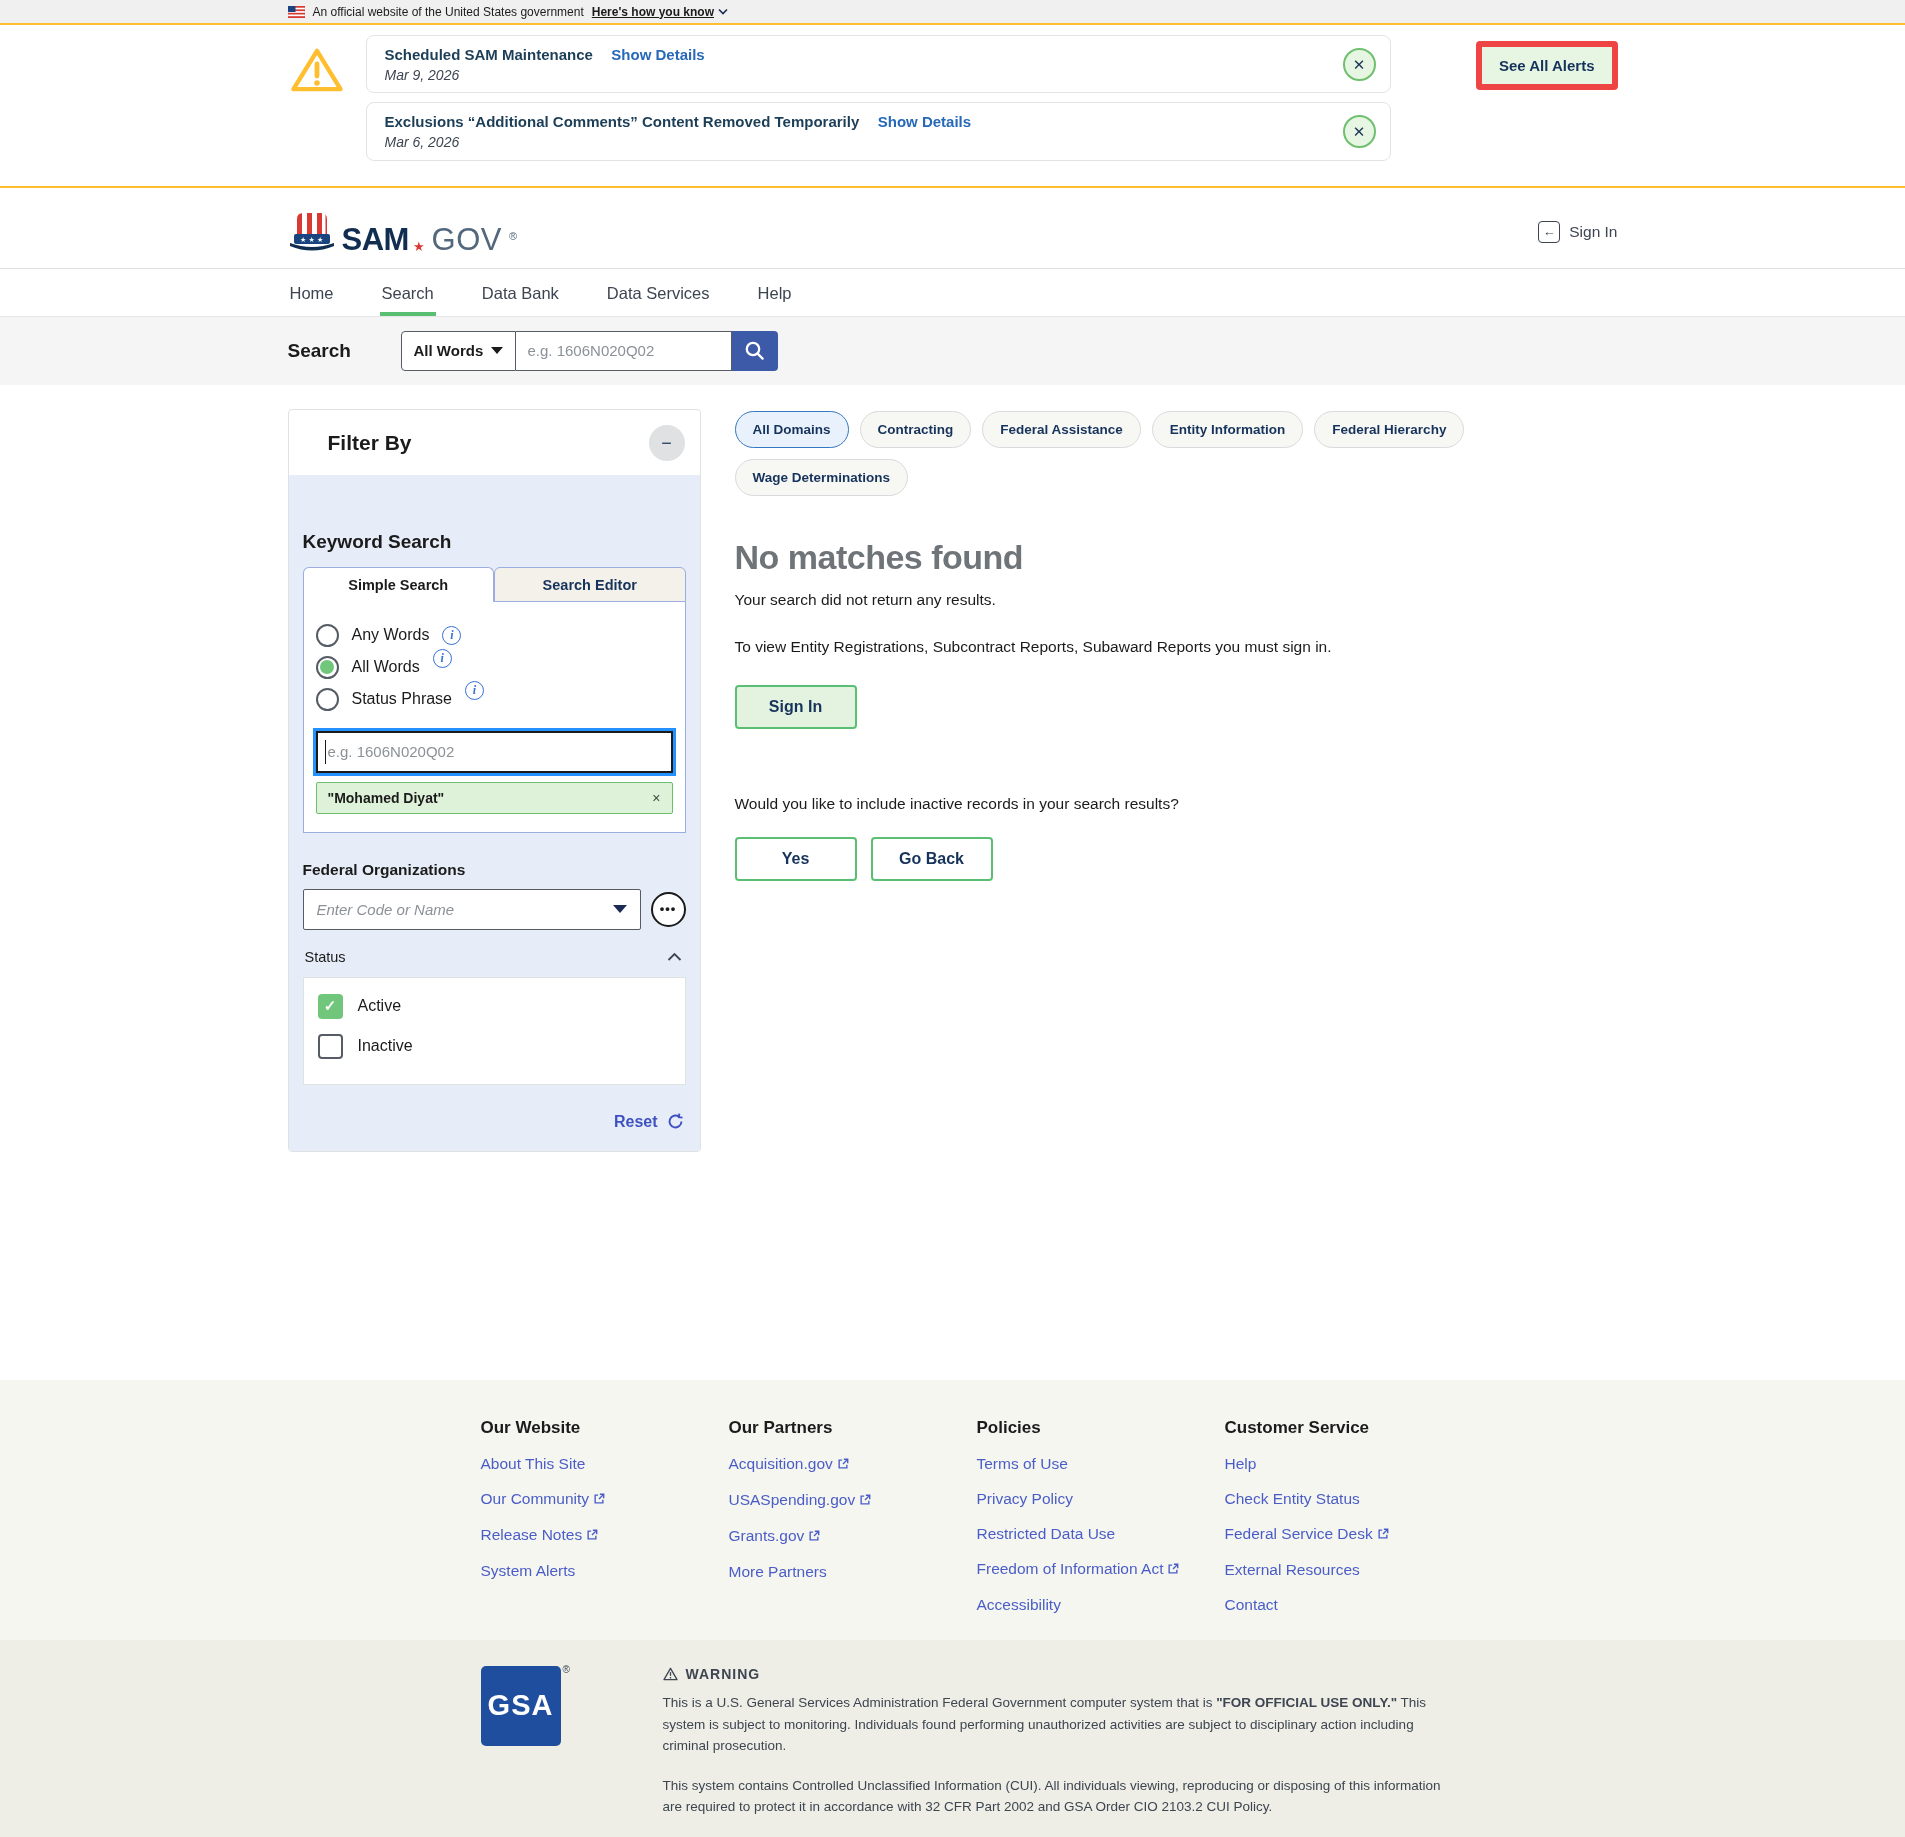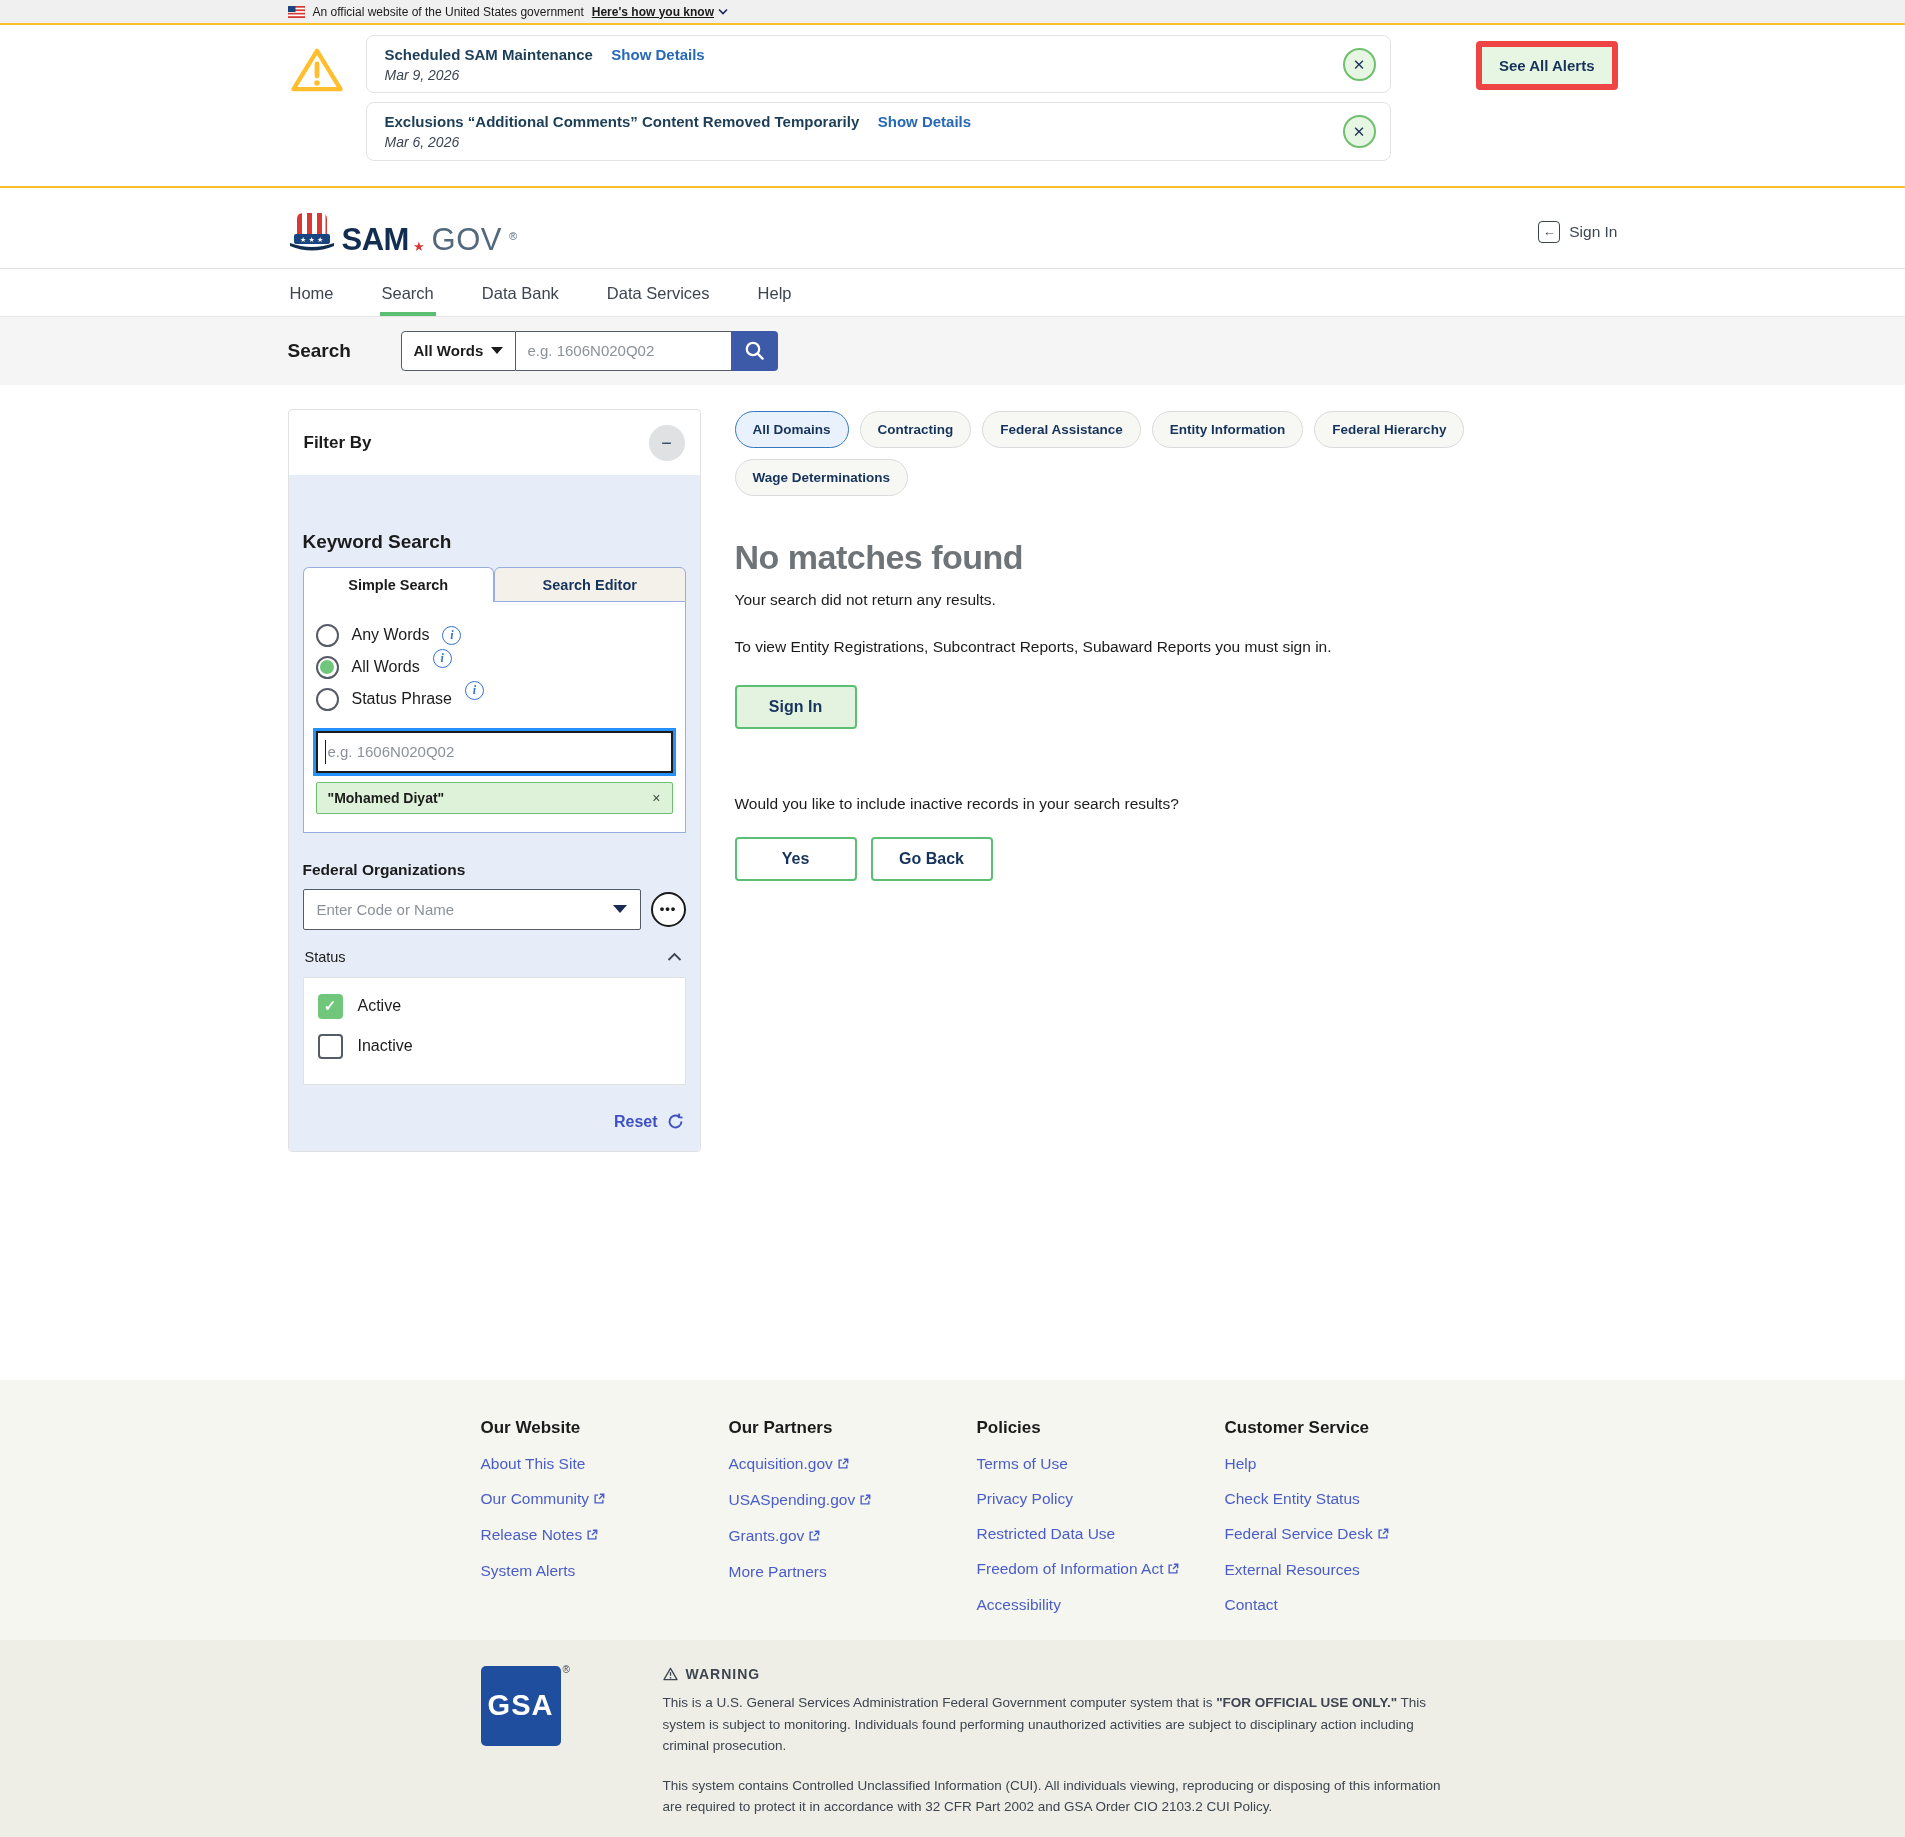--- a/index.html
+++ b/index.html
@@ -58,21 +58,21 @@
   .band-input::placeholder { color:#8b9197; }
   .band-search-btn { width:46px; height:40px; background:#3d5aa8; border:none; border-radius:0 4px 4px 0; display:flex; align-items:center; justify-content:center; cursor:pointer; }
 
   
   .main-area { min-height: 995px; }
   .main-area .container { display:flex; gap:34px; padding-top:24px; align-items:flex-start; }
 
   
   .filter-panel { width:413px; border:1px solid #dfe1e2; border-radius:4px; background:#fff; flex:none; }
   .filter-header { padding:15px 15px 14px; display:flex; align-items:center; justify-content:space-between; }
-  .filter-title { font-size:17px; font-weight:bold; color:#1b1b1b; }
+  .filter-title { font-size:21px; font-weight:bold; color:#1b1b1b;margin-left:24px; }
   .collapse-btn { width:36px; height:36px; border-radius:50%; background:#dfe1e2; border:none; color:#1c3556; font-size:18px; line-height:34px; text-align:center; cursor:pointer; }
   .filter-body { background:#e7edf8; padding:56px 14px 20px; border-radius:0 0 4px 4px; }
   .kw-heading { font-size:19px; font-weight:bold; margin-bottom:14px; color:#1b1b1b; }
   .kw-info { font-size:14px; line-height:1.55; margin-bottom:16px; color:#1b1b1b; }
   .help-link { color:#4a5dc7; cursor:pointer; }
   .ext-icon { display:inline-block; vertical-align:-1px; margin-left:4px; }
   .kw-tabs { display:flex; }
   .kw-tab { flex:1; text-align:center; padding:9px 0 8px; font-size:14.5px; font-weight:bold; border:1px solid #9aace0; border-radius:6px 6px 0 0; cursor:pointer; }
   .kw-tab.active { background:#fff; border-bottom:none; color:#1b1b1b; }
   .kw-tab.inactive { background:#f3f1ea; color:#16335b; }
@@ -85,21 +85,21 @@
   .info-raised { position:relative; top:-9px; }
   .kw-input-wrap { margin-top:20px; position:relative; border:2px solid #1b1b1b; outline:3px solid #2491ff; background:#fff; height:42px; }
   .kw-input { width:100%; height:100%; border:none; outline:none; padding:0 10px; font-size:15px; font-family:"Liberation Sans",sans-serif; }
   .kw-input::placeholder { color:#8b9197; }
   .kw-caret-bar { position:absolute; left:7px; top:7px; bottom:7px; width:1.5px; background:#1b1b1b; }
   .kw-chip { margin-top:9px; background:#ddf2d8; border:1px solid #6cbf6c; border-radius:2px; padding:7px 11px; display:flex; align-items:center; justify-content:space-between; }
   .chip-label { font-weight:bold; font-size:14px; color:#1b1b1b; }
   .chip-x { font-size:14px; color:#3d4b41; cursor:pointer; }
   .org-heading { font-size:15.5px; font-weight:bold; margin:28px 0 10px; color:#1b1b1b; }
   .org-row { display:flex; align-items:center; gap:10px; }
-  .org-select { flex:1; height:41px; background:#fff; border:1px solid #565c65; border-radius:2px; display:flex; align-items:center; justify-content:space-between; padding:8px 13px; cursor:pointer; }
+  .org-select { flex:1; height:41px; background:#fff; border:1px solid #565c65; border-radius:2px; display:flex; align-items:center; justify-content:space-between; padding:8px 13px; cursor:pointer;font-style:italic; }
   .org-placeholder { font-size:15px; color:#8b9197; }
   .org-caret { width:0; height:0; border-left:7px solid transparent; border-right:7px solid transparent; border-top:8px solid #1b2b55; }
   .ellipsis-btn { width:35px; height:35px; border-radius:50%; background:#fff; border:2px solid #1b1b1b; font-weight:bold; font-size:13px; letter-spacing:1px; color:#1b1b1b; line-height:30px; text-align:center; cursor:pointer; flex:none; }
   .status-row { display:flex; align-items:center; justify-content:space-between; margin:18px 2px 10px; }
   .status-label { font-size:14.5px; color:#1b1b1b; }
   .chev-btn { background:none; border:none; cursor:pointer; padding:2px; }
   .status-box { background:#fff; border:1px solid #dfe1e2; padding:16px 14px 10px; }
   .check-row { display:flex; align-items:center; gap:15px; margin-bottom:15px; cursor:pointer; }
   .checkbox { width:25px; height:25px; border-radius:4px; flex:none; display:flex; align-items:center; justify-content:center; }
   .checkbox.checked { background:#70c77b; color:#fff; font-weight:bold; font-size:15px; }

